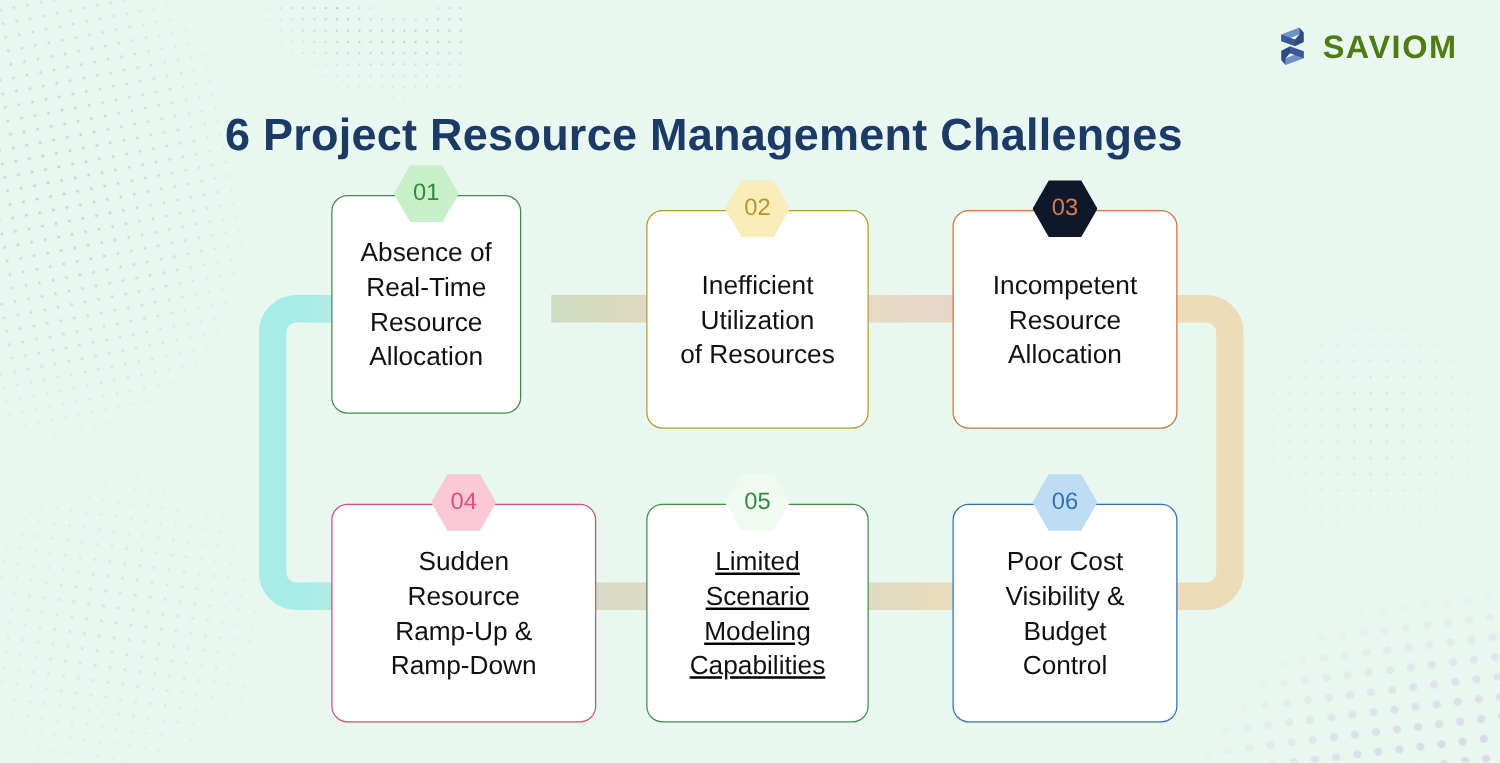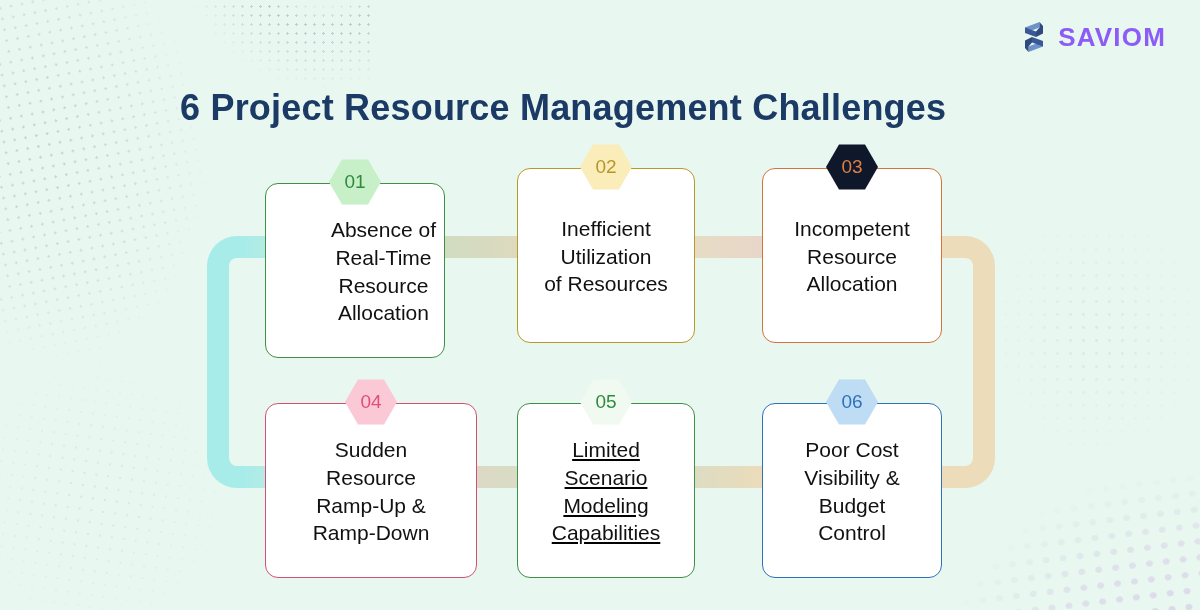--- a/index.html
+++ b/index.html
@@ -145,38 +145,38 @@
 
   <div id="logo">
     <svg class="mark" viewBox="0 0 30 34">
       <path d="M20.5 2 L6 7.5 L6 13 L20.5 7.5 Z" fill="#6d91c9"></path>
       <path d="M6 7.5 L6 13 L17 17 L17 11.5 Z" fill="#3b5896"></path>
       <path d="M20.5 2 L20.5 7.5 L17 11.5 L17 17 L24 13.5 L24 6 Z" fill="#2f4a80"></path>
       <path d="M9.5 32 L24 26.5 L24 21 L9.5 26.5 Z" fill="#6d91c9"></path>
       <path d="M24 26.5 L24 21 L13 17 L13 22.5 Z" fill="#3b5896"></path>
       <path d="M9.5 32 L9.5 26.5 L13 22.5 L13 17 L6 20.5 L6 28 Z" fill="#2f4a80"></path>
     </svg>
-    <div class="wordmark" style="color: #8b5cf6;">SAVIOM</div>
+    <div class="wordmark" style="color: #4d7c0f;">SAVIOM</div>
   </div>
 
   <div id="title" style="color: rgb(28, 58, 102);">6 Project Resource Management Challenges</div>
 
   <div id="connectors">
     <div class="cpath" id="conn-left" style="border-color: rgb(168, 236, 234);"></div>
     <div id="conn-left-fadeA"></div>
     <div id="conn-left-fadeB"></div>
     <div class="cpath" id="conn-right" style="border-color: rgb(236, 220, 186);"></div>
 
     <div class="hband" style="left:441px; top:236px; width:80px; background:linear-gradient(90deg,#cfdcc0 0%,#ded9bf 100%);"></div>
     <div class="hband" style="left:691px; top:236px; width:76px; background:linear-gradient(90deg,#e6dcc4 0%,#e8d6c9 100%);"></div>
     <div class="hband" style="left:441px; top:466px; width:80px; background:linear-gradient(90deg,#ddd6c6 0%,#d9dcc4 100%);"></div>
     <div class="hband" style="left:691px; top:466px; width:76px; background:linear-gradient(90deg,#dcdcc3 0%,#ecdcba 100%);"></div>
   </div>
 
-  <div class="card" id="card-1" style="left: 265px; top: 183px; width: 180px; height: 175px; border-color: rgb(63, 143, 70); justify-content: flex-end;">
+  <div class="card" id="card-1" style="left: 265px; top: 156px; width: 152px; height: 175px; border-color: rgb(63, 143, 70);">
     <div class="hex" style="background: rgb(199, 240, 201); color: rgb(47, 138, 61);">
       <span>01</span>
     </div>
     <div class="label">Absence of
 Real-Time
 Resource
 Allocation</div>
   </div>
 
   <div class="card" id="card-2" style="left: 517px; top: 168px; width: 178px; height: 175px; border-color: rgb(183, 154, 37);">

